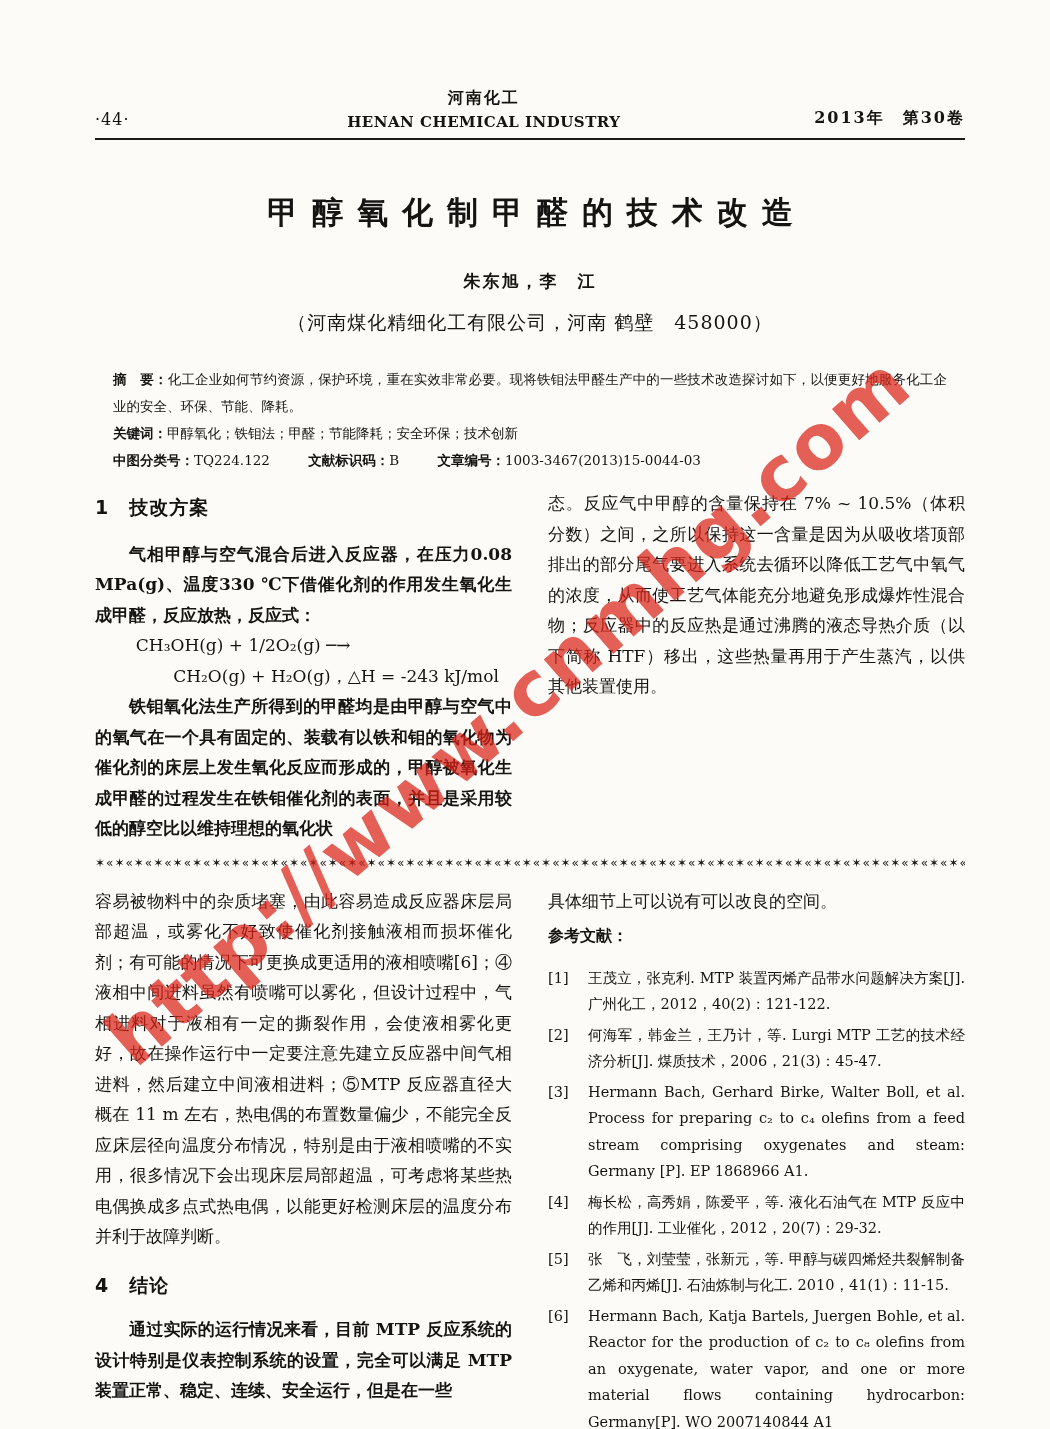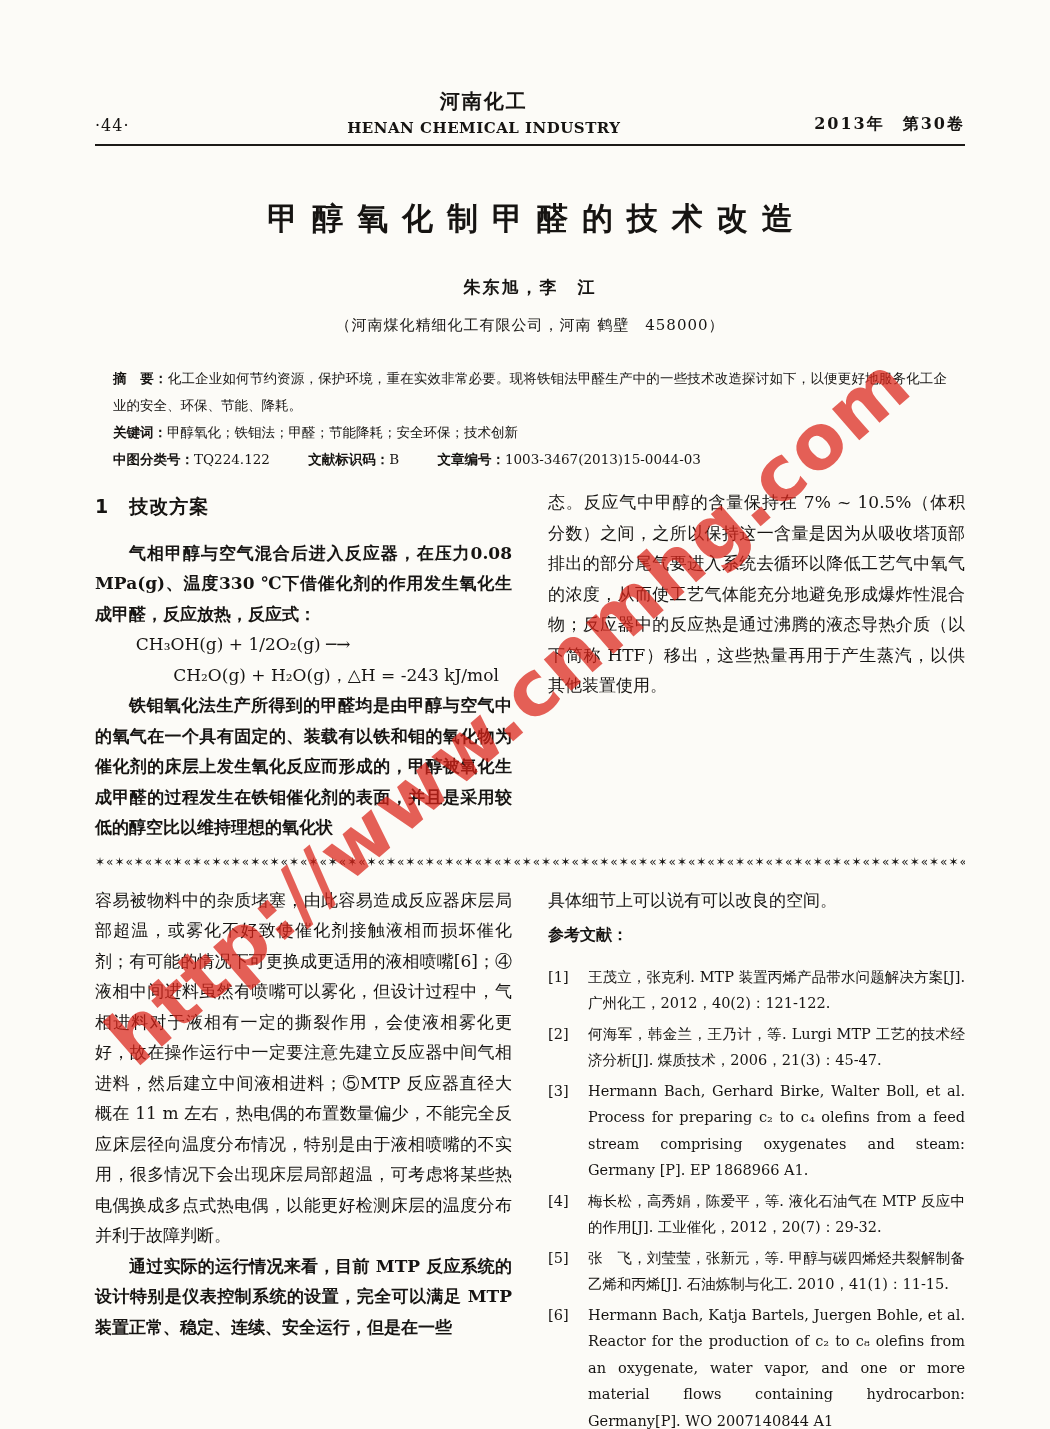--- a/index.html
+++ b/index.html
@@ -11,32 +11,32 @@
     overflow:hidden;
     box-sizing:border-box;
     padding:88px 85px 0 95px;
     color:#161412;
     font-family:"DejaVu Serif","Liberation Serif",serif;
   }
   
   .jheader { display:flex; justify-content:space-between; align-items:flex-end; }
   .pageno { font-size:16px; letter-spacing:1px; padding-bottom:2px; }
   .jcenter { text-align:center; transform:translateX(12px); }
-  .jcn { font-family:"DejaVu Sans","Liberation Sans",sans-serif; font-weight:bold; font-size:20px; letter-spacing:2px; }
+  .jcn { font-family:"DejaVu Sans","Liberation Sans",sans-serif; font-weight:bold; font-size:16px; letter-spacing:2px; }
   .jen { font-family:"DejaVu Serif","Liberation Serif",serif; font-weight:bold; font-size:15px; margin-top:4px; letter-spacing:0.5px; }
   .jissue { font-weight:bold; font-size:16px; padding-bottom:2px; letter-spacing:2px; }
   .rule { border:none; border-top:2.5px solid #1c1a18; margin:7px 0 0 0; }
   
   h1.title {
     text-align:center; margin:52px 0 13px 0;
     font-family:Liberation Sans, sans-serif;
     font-size:31px; font-weight:bold; letter-spacing:0.45em; text-indent:0.45em;
   }
   .authors { text-align:center; margin-top:36px; font-size:17px; font-weight:bold; letter-spacing:2px; }
-  .affil   { text-align:center; margin-top:17px; font-size:15px; letter-spacing:1px; }
+  .affil   { text-align:center; margin-top:17px; font-size:19px; letter-spacing:1px; }
   
   .meta { margin:30px 18px 0 18px; font-size:13.5px; line-height:27px; }
   .meta p { margin:0; text-align:justify; }
   .lbl { font-family:"DejaVu Sans","Liberation Sans",sans-serif; font-weight:bold; }
   .clc .gap { margin-left:34px; }
   
   .cols { display:flex; gap:36px; margin-top:14px; }
   .col { flex:1; min-width:0; font-size:17px; line-height:30.5px; text-align:justify; }
   .col p { margin:0; }
   .col p.indent { text-indent:2em;font-weight:bold; }
@@ -114,20 +114,21 @@
     <div class="col">
       <p>态。反应气中甲醇的含量保持在 7% ~ 10.5%（体积分数）之间，之所以保持这一含量是因为从吸收塔顶部排出的部分尾气要进入系统去循环以降低工艺气中氧气的浓度，从而使工艺气体能充分地避免形成爆炸性混合物；反应器中的反应热是通过沸腾的液态导热介质（以下简称 HTF）移出，这些热量再用于产生蒸汽，以供其他装置使用。</p>
     </div>
   </div>
 
   <div class="divider">✶«✶«✶«✶«✶«✶«✶«✶«✶«✶«✶«✶«✶«✶«✶«✶«✶«✶«✶«✶«✶«✶«✶«✶«✶«✶«✶«✶«✶«✶«✶«✶«✶«✶«✶«✶«✶«✶«✶«✶«✶«✶«✶«✶«✶«✶«✶«✶«✶«✶«✶«✶«✶«✶«✶«✶«✶«✶«✶«✶«✶«✶«✶«✶«✶«✶«✶«✶«✶«✶«</div>
 
   <div class="cols bottom-cols">
     <div class="col">
       <p>容易被物料中的杂质堵塞，由此容易造成反应器床层局部超温，或雾化不好致使催化剂接触液相而损坏催化剂；有可能的情况下可更换成更适用的液相喷嘴[6]；④液相中间进料虽然有喷嘴可以雾化，但设计过程中，气相进料对于液相有一定的撕裂作用，会使液相雾化更好，故在操作运行中一定要注意先建立反应器中间气相进料，然后建立中间液相进料；⑤MTP 反应器直径大概在 11 m 左右，热电偶的布置数量偏少，不能完全反应床层径向温度分布情况，特别是由于液相喷嘴的不实用，很多情况下会出现床层局部超温，可考虑将某些热电偶换成多点式热电偶，以能更好检测床层的温度分布并利于故障判断。</p>
+      <h2 class="sec">4　结论</h2>
       <p class="indent">通过实际的运行情况来看，目前 MTP 反应系统的设计特别是仪表控制系统的设置，完全可以满足 MTP 装置正常、稳定、连续、安全运行，但是在一些</p>
     </div>
     <div class="col refs">
       <p class="refend">具体细节上可以说有可以改良的空间。</p>
       <h3>参考文献：</h3>
       <div class="ref">
         <span class="ref-num">[1]</span>
         <span class="ref-text">王茂立，张克利. MTP 装置丙烯产品带水问题解决方案[J]. 广州化工，2012，40(2)：121-122.</span>
       </div>
       <div class="ref">

